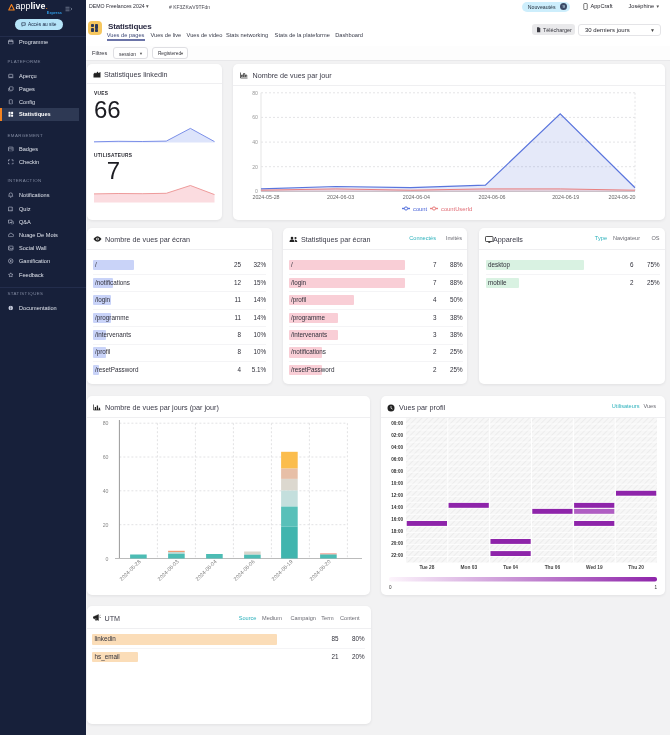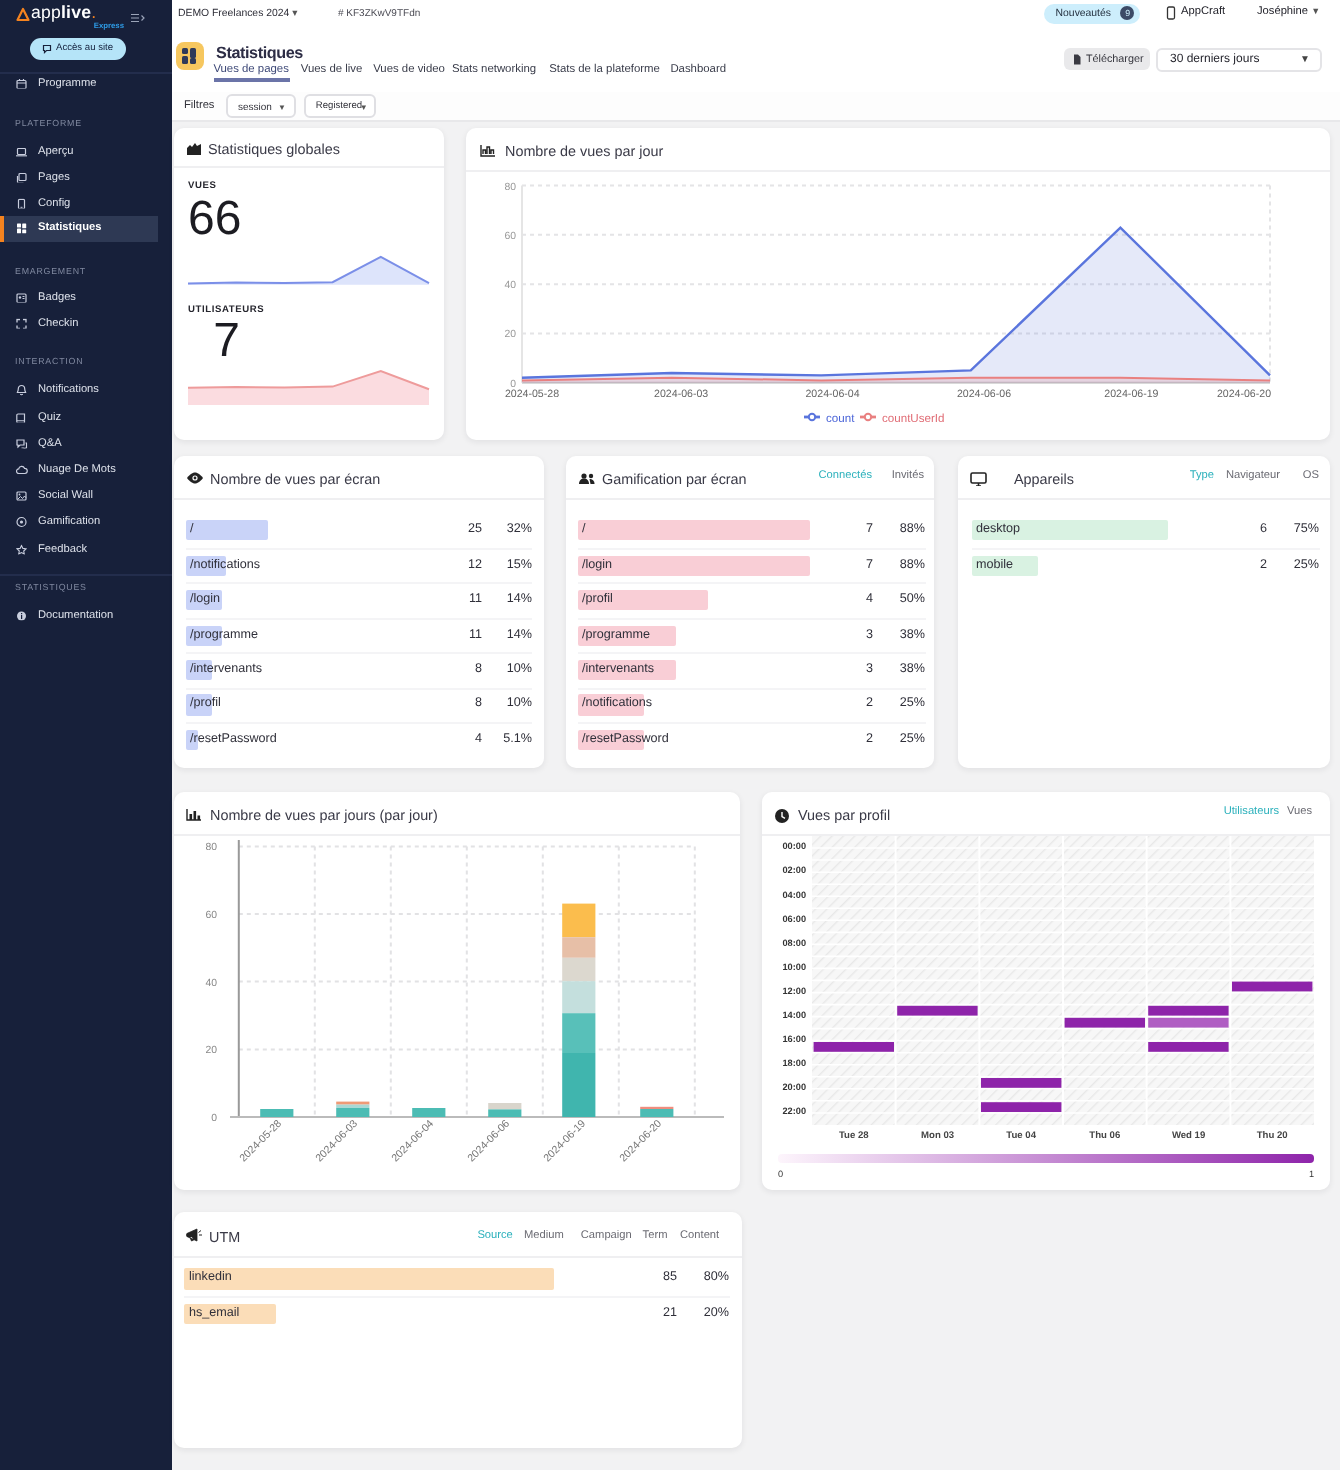--- a/index.html
+++ b/index.html
@@ -241,21 +241,21 @@
   <div class="abs" style="left:4.5px;top:3.2px;font-size:4.8px;color:#33333b;">Registered</div>
   <div class="abs" style="right:3.5px;top:3px;font-size:4px;color:#555;">▼</div>
 </div>
 <div class="abs" style="left:86px;top:60px;width:584px;height:1px;background:#e8e8ea;"></div>
 
 <div class="card" style="left:87px;top:64px;width:135px;height:156px;">
   <div class="chead" style="height:20px;"></div>
   <svg class="abs" style="left:6px;top:7px;" width="8" height="7" viewBox="0 0 16 14">
       <path d="M1 13 V6 l3-3 2 2 3-4 2 3 4-2 V13 Z" fill="#222"></path>
     </svg>
-  <div class="ctitle" style="left:17px;top:5.5px;">Statistiques globales</div>
+  <div class="ctitle" style="left:17px;top:5.5px;">Statistiques linkedin</div>
 </div>
 <div class="abs" style="left:94px;top:91px;font-size:4.8px;font-weight:bold;color:#26262e;letter-spacing:0.3px;">VUES</div>
 <div class="abs" style="left:94px;top:98px;width:26px;text-align:right;font-size:24px;color:#1c1c22;line-height:24px;">66</div>
 <svg class="abs" style="left:94px;top:126px;" width="121" height="17" viewBox="0 0 121 17">
   <polygon points="0,15.8 24.1,15.3 48.2,15.5 72.3,15.1 96.4,2.4 120.5,15.6 120.5,16.4 0,16.4" fill="#dde4fb"></polygon>
   <polyline points="0,15.8 24.1,15.3 48.2,15.5 72.3,15.1 96.4,2.4 120.5,15.6" fill="none" stroke="#7b8fe8" stroke-width="1"></polyline>
 </svg>
 <div class="abs" style="left:94px;top:152.5px;font-size:4.8px;font-weight:bold;color:#26262e;letter-spacing:0.3px;">UTILISATEURS</div>
 <div class="abs" style="left:94px;top:159px;width:26px;text-align:right;font-size:24px;color:#1c1c22;line-height:24px;">7</div>
 <svg class="abs" style="left:94px;top:184px;" width="121" height="19" viewBox="0 0 121 19">
@@ -325,32 +325,32 @@
 </div>
 
 <div class="card" style="left:283px;top:228px;width:184px;height:156px;">
   <div class="chead" style="height:21.5px;"></div>
   <svg class="abs" style="left:6px;top:8px;" width="9" height="6.5" viewBox="0 0 18 13">
       <circle cx="6" cy="4" r="2.6" fill="#222"></circle>
       <path d="M1 12 c0-3.5 2.2-5.5 5-5.5 s5 2 5 5.5 z" fill="#222"></path>
       <circle cx="13" cy="4" r="2.2" fill="#222"></circle>
       <path d="M11.5 7 c2.8 0 5 1.8 5 5 h-4" fill="#222"></path>
     </svg>
-  <div class="ctitle" style="left:18px;top:6.5px;">Gamification par écran</div>
+  <div class="ctitle" style="left:18px;top:6.5px;">Statistiques par écran</div>
   <div class="tlink on" style="right:31px;top:7px;">Connectés</div>
   <div class="tlink" style="right:5px;top:7px;">Invités</div>
 </div>
 
 <div class="card" style="left:479px;top:228px;width:186px;height:156px;">
   <div class="chead" style="height:21.5px;"></div>
   <svg class="abs" style="left:6px;top:7.5px;" width="8.5" height="7.5" viewBox="0 0 17 15">
       <rect x="1" y="1" width="15" height="10" rx="1.5" fill="none" stroke="#222" stroke-width="1.6"></rect>
       <path d="M6 14 h5 M8.5 11 v3" stroke="#222" stroke-width="1.6"></path>
     </svg>
-  <div class="ctitle" style="left:28px;top:6.5px;">Appareils</div>
+  <div class="ctitle" style="left:14px;top:6.5px;">Appareils</div>
   <div class="tlink on" style="right:58px;top:7px;">Type</div>
   <div class="tlink" style="right:25px;top:7px;">Navigateur</div>
   <div class="tlink" style="right:5.5px;top:7px;">OS</div>
 </div>
 
 <div class="card" style="left:87px;top:396px;width:283px;height:199px;">
   <div class="chead" style="height:21.5px;"></div>
   <svg class="abs" style="left:6px;top:8px;" width="8" height="7" viewBox="0 0 16 14">
       <path d="M1 1 v11 h14" stroke="#222" fill="none" stroke-width="1.4"></path>
       <rect x="3.5" y="6" width="2.6" height="6" fill="#222"></rect>

